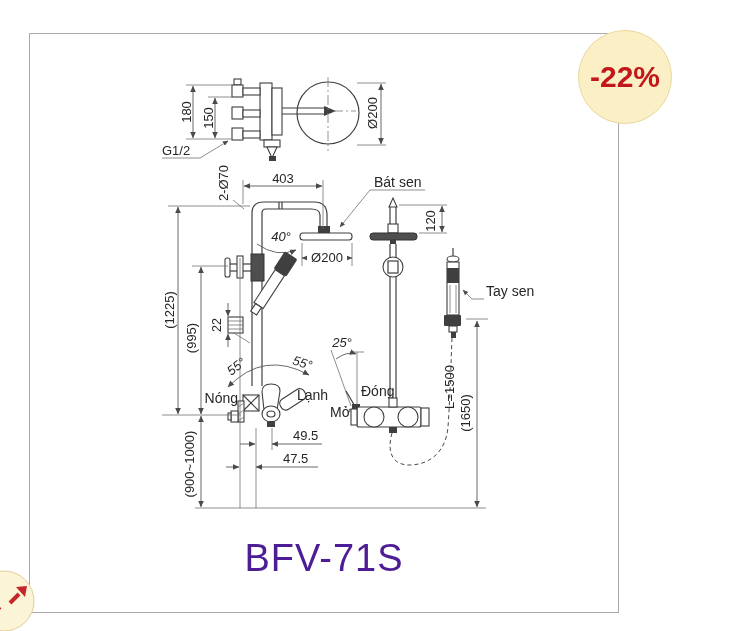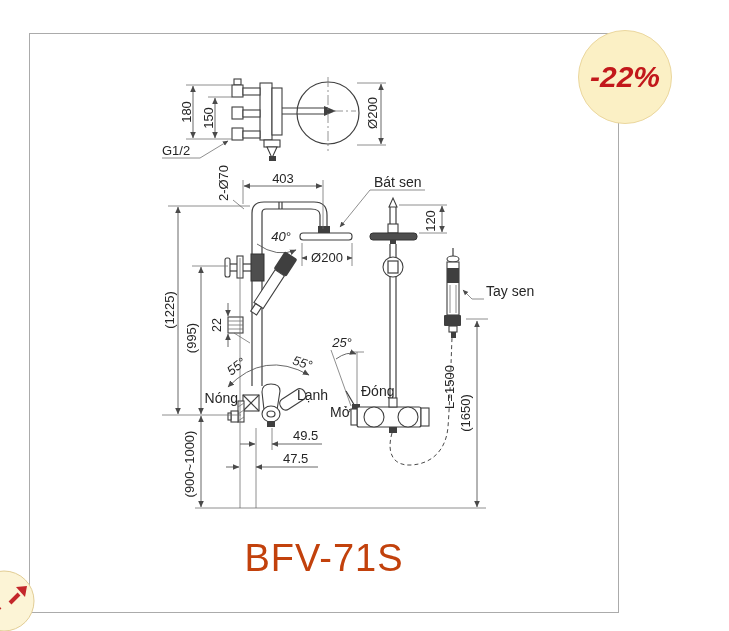--- a/index.html
+++ b/index.html
@@ -22,28 +22,28 @@
   .objf{fill:#3f3f3f;stroke:none;}
   .objd{stroke:#333;stroke-width:1;fill:#4e4e4e;}
   .dimline{stroke:#585858;stroke-width:0.9;fill:none;}
   .thin{stroke:#6a6a6a;stroke-width:0.75;fill:none;}
   .cl{stroke:#7a7a7a;stroke-width:0.8;fill:none;stroke-dasharray:10 3 2 3;}
   .hose{stroke:#4a4a4a;stroke-width:1;fill:none;stroke-dasharray:4 3;}
   .badge{
     position:absolute;left:578px;top:30px;width:94px;height:94px;
     border-radius:50%;border:1px solid #ebd79e;box-sizing:border-box;
     display:flex;align-items:center;justify-content:center;
-    font-size:30px;font-weight:bold;z-index:5;font-style:italic;
+    font-size:30px;font-weight:bold;z-index:5;
   }
   .expand-btn{
     position:absolute;left:-27px;top:570px;width:62px;height:62px;z-index:5;
   }
   .model-title{
     position:absolute;left:29px;top:537px;width:590px;text-align:center;
-    font-size:38px;color:#c2410c;letter-spacing:1px;z-index:2;
+    font-size:38px;color:#4c1d95;letter-spacing:1px;z-index:2;
   }
 </style>
 </head>
 <body>
 
 <div class="image-box"></div>
 
 <svg class="drawing" width="729" height="631" viewBox="0 0 729 631">
   <defs>
     <marker id="arr" viewBox="0 0 10 10" refX="8.5" refY="5" markerWidth="8" markerHeight="8" orient="auto-start-reverse">

